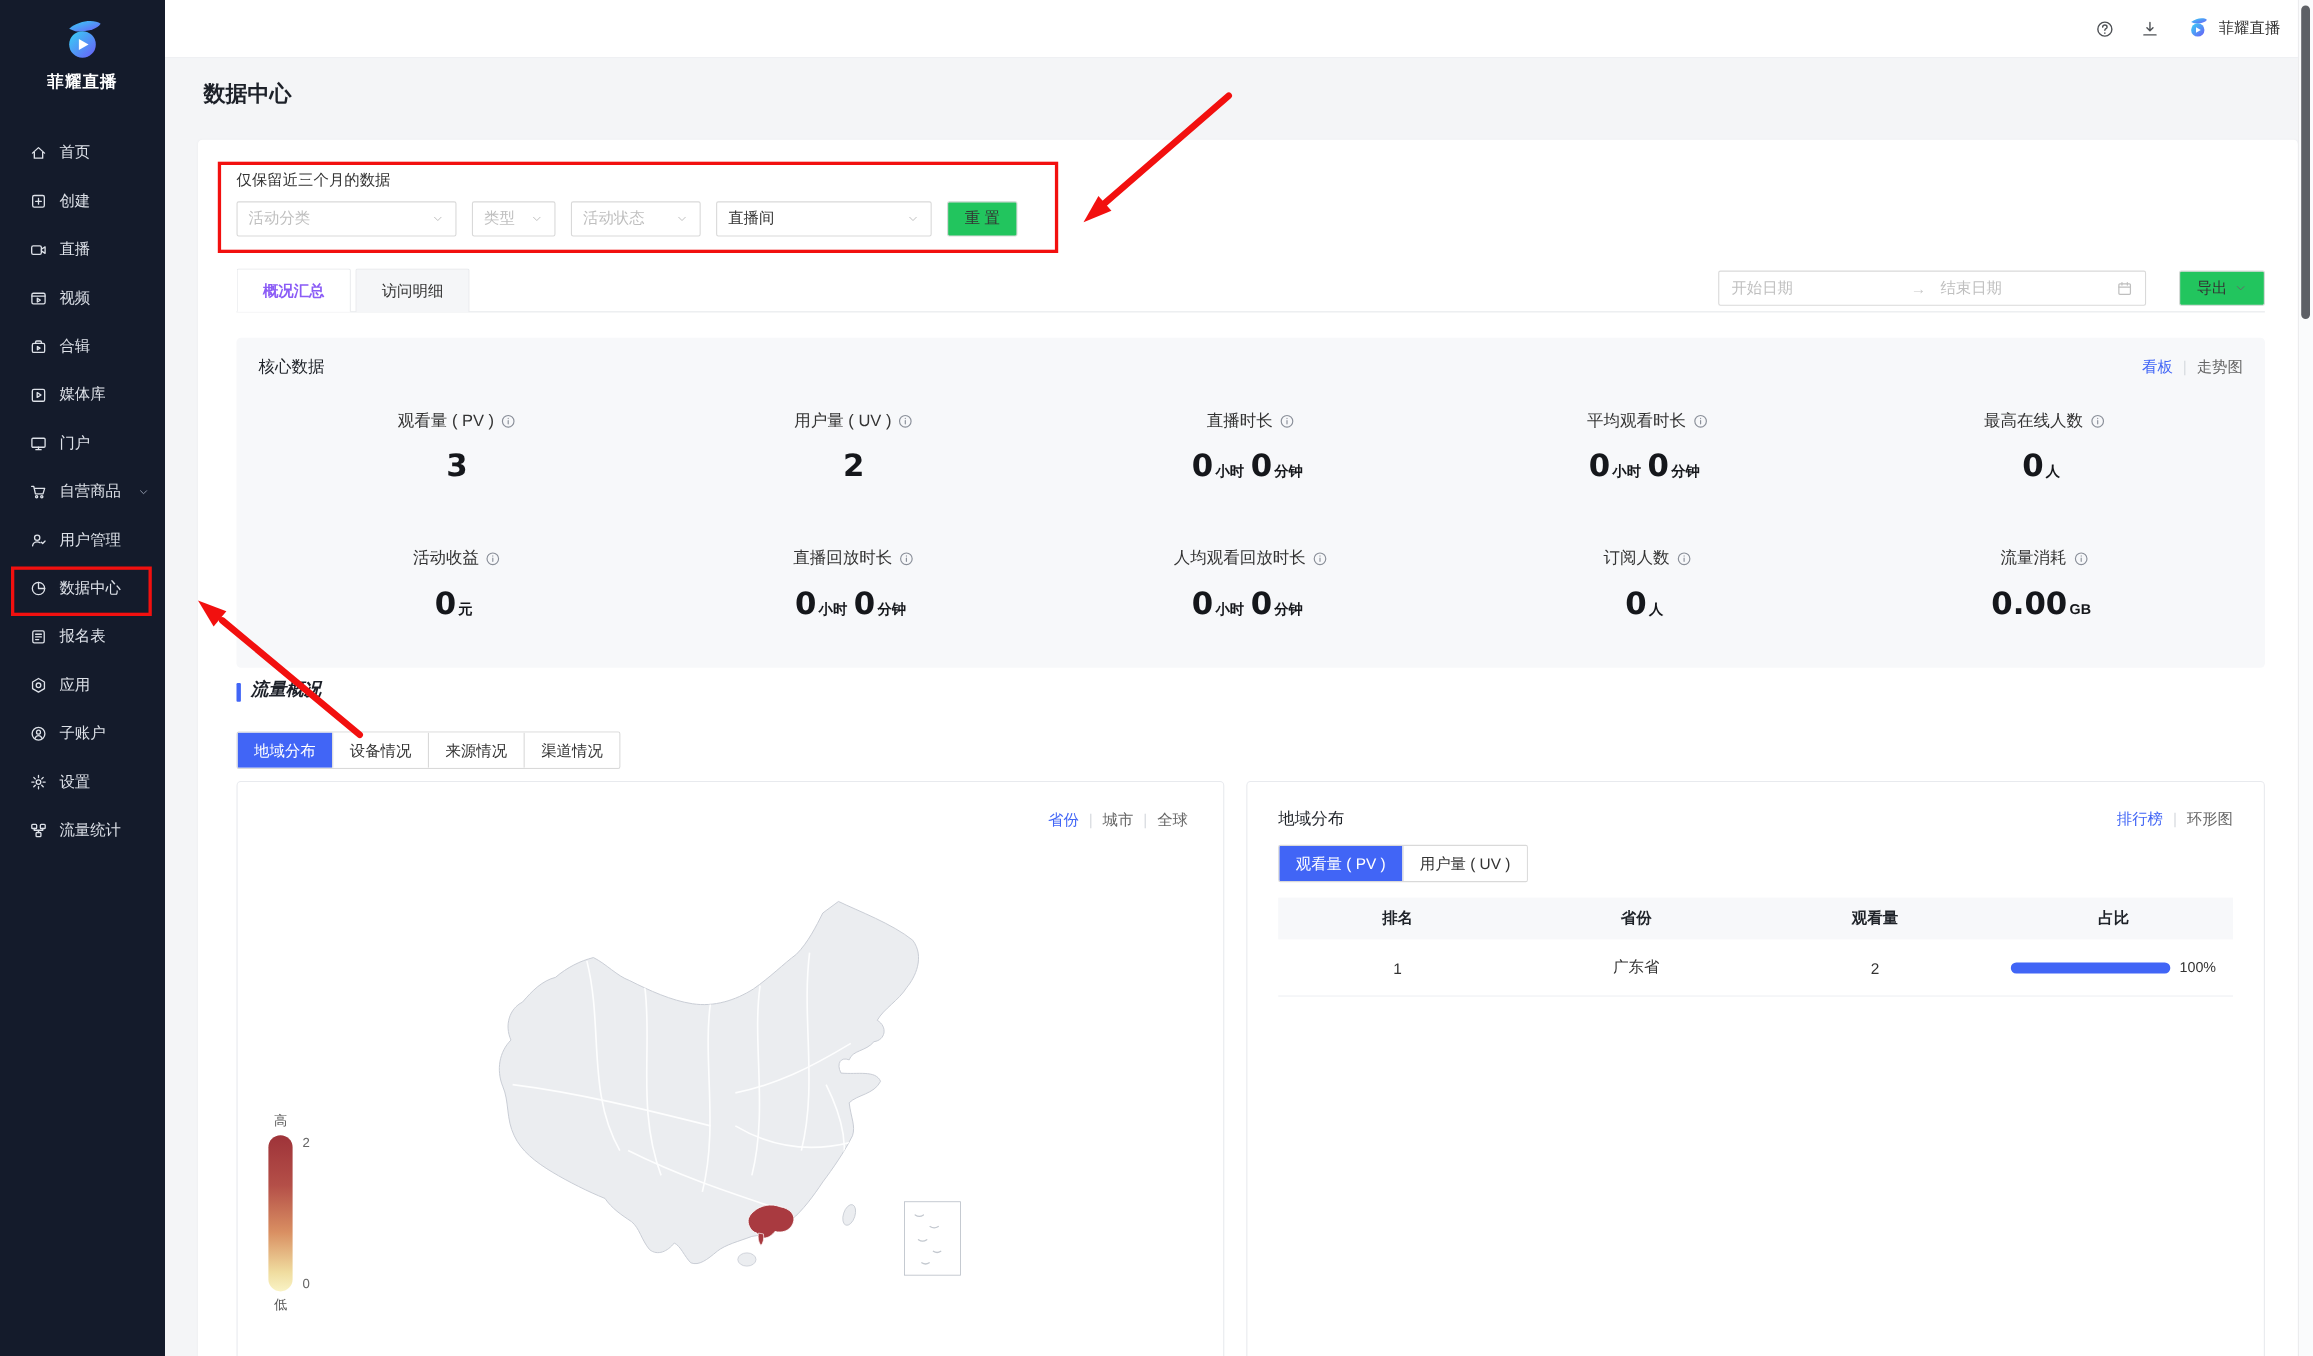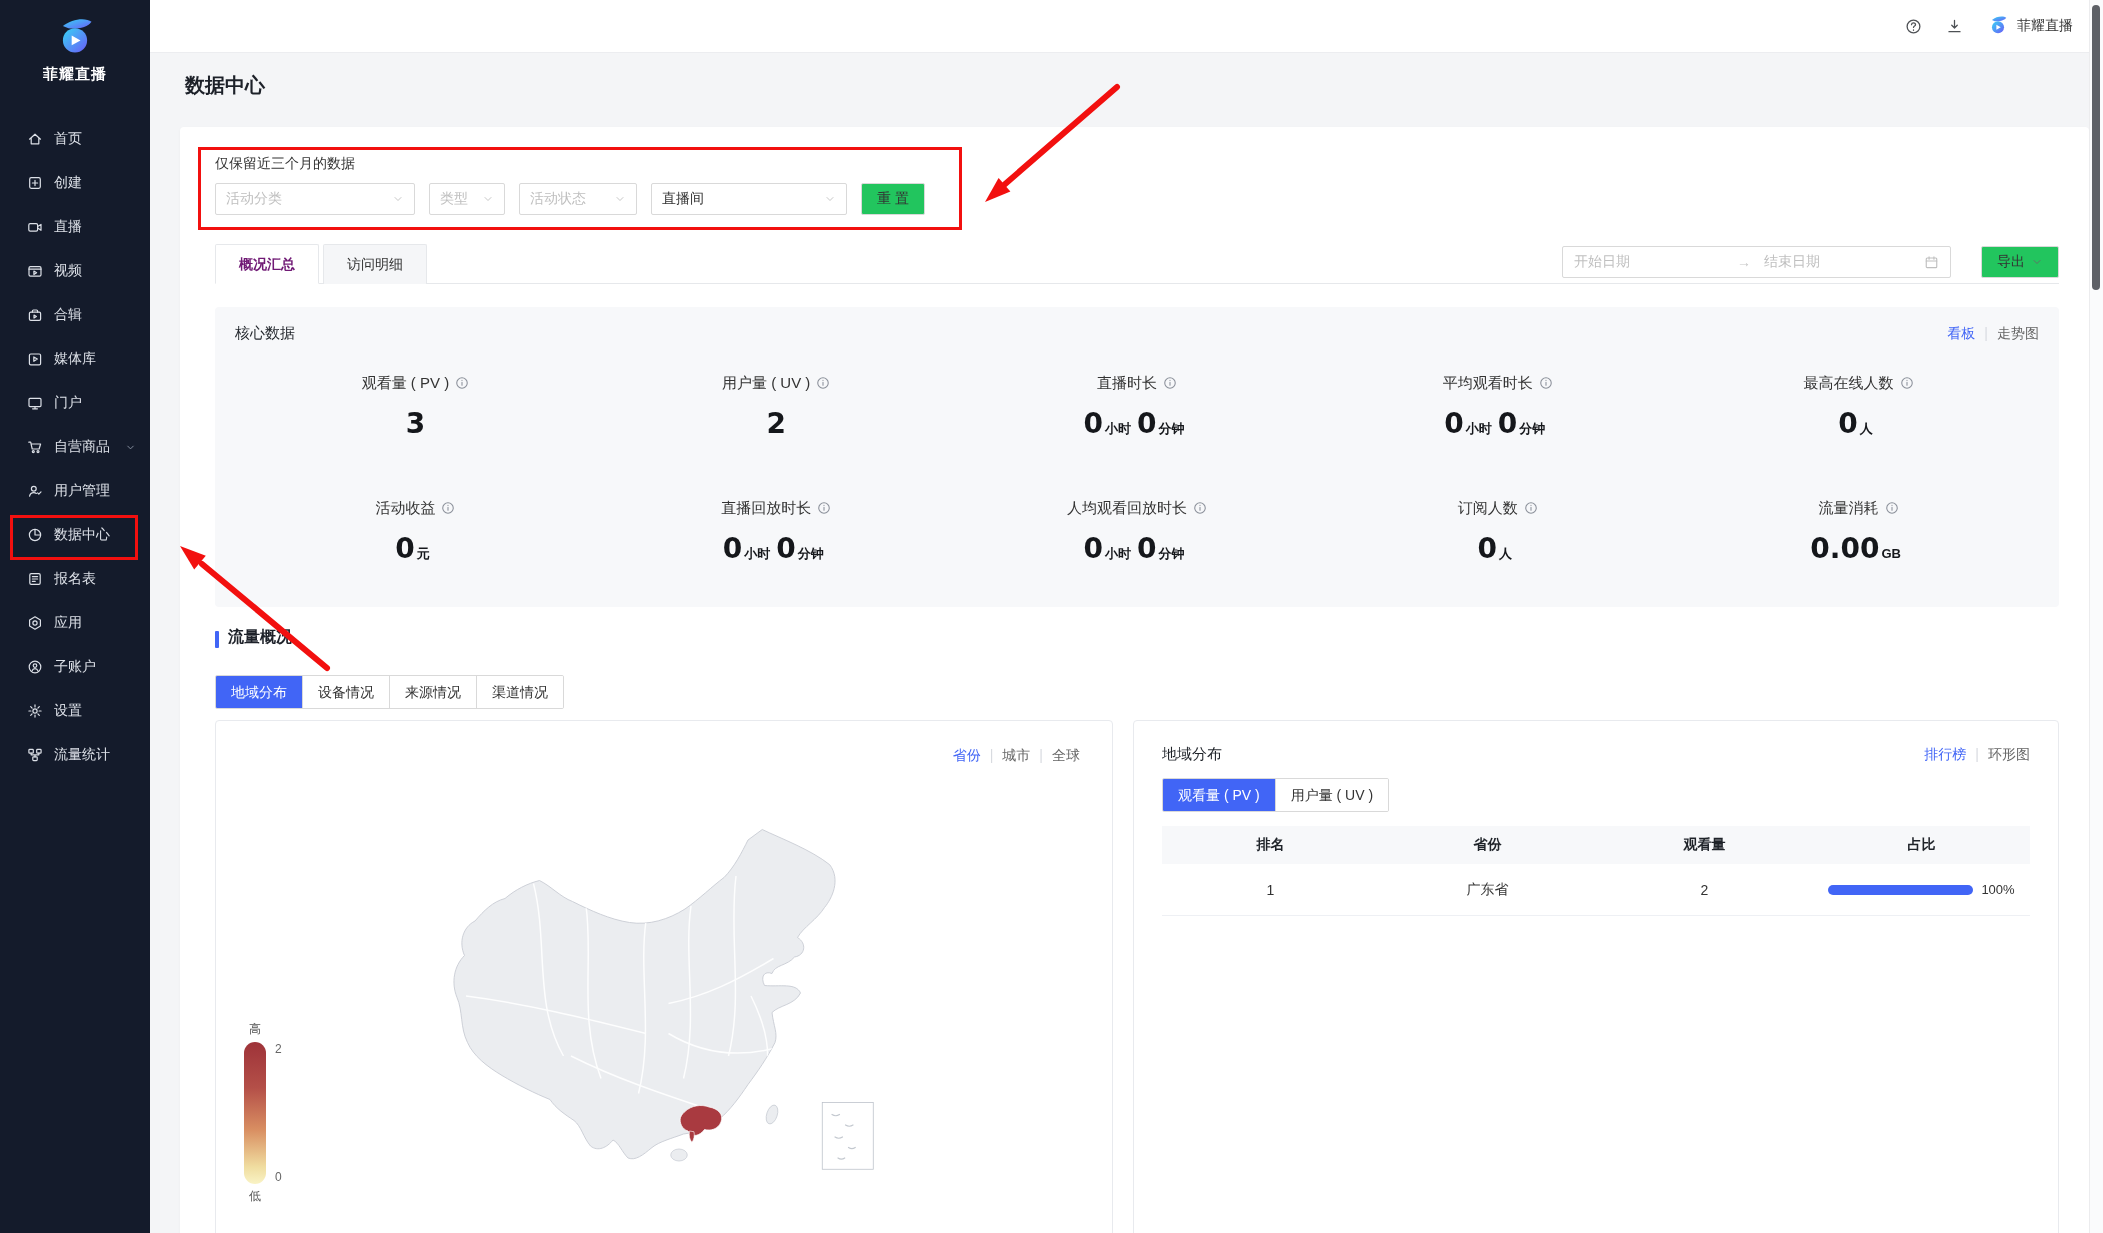--- a/index.html
+++ b/index.html
@@ -33,21 +33,21 @@
   .filter-note { font-size:14px; color:#333; line-height:16px; }
   .filter-row { display:flex; gap:14px; margin-top:12px; }
   .sel { display:flex; align-items:center; justify-content:space-between; border:1px solid #d9d9d9; border-radius:2px; height:32px; padding:0 10px; background:#fff; cursor:pointer; }
   .sel-1{width:200px;} .sel-2{width:76px;} .sel-3{width:118px;} .sel-4{width:196px;}
   .sel .ph { color:#bfbfbf; } .sel .val { color:#333; }
   .sel-chev { width:12px; height:12px; color:#bfbfbf; }
   .btn { height:32px; padding:0 15px; border:1px solid #d9d9d9; border-radius:2px; background:#22c55e; font-size:14px; color:#333; cursor:pointer; display:inline-flex; align-items:center; gap:6px; font-family:inherit; }
   
   .tabbar { display:flex; align-items:flex-end; border-bottom:1px solid #e6e8eb; margin-top:29px; }
   .tab { height:40px; line-height:39px; padding:0 23px; font-size:14px; background:#f5f6f8; border:1px solid #e6e8eb; border-bottom:none; margin-bottom:-1px; margin-right:4px; border-radius:2px 2px 0 0; color:#333; cursor:pointer; }
-  .tab.active { background:#fff; color:#701a75; border-bottom:1px solid #fff; font-weight:bold; }
+  .tab.active { background:#fff; color:#8b5cf6; border-bottom:1px solid #fff; font-weight:bold; }
   .tab-controls { margin-left:auto; display:flex; gap:30px; align-items:center; padding-bottom:5px; }
   .daterange { width:389px; height:32px; border:1px solid #d9d9d9; border-radius:2px; display:flex; align-items:center; padding:0 11px; font-size:14px; color:#bfbfbf; cursor:pointer; }
   .dr-start { width:150px; } .dr-sep { width:40px; text-align:center; color:#c8c8c8; } .dr-end { flex:1; }
   .cal-ic { width:15px; height:15px; color:#bfbfbf; }
   .exp-chev { width:12px; height:12px; color:#666; }
   
   .core-block { margin-top:23px; background:#f7f8fa; border-radius:4px; padding:17px 20px 36px; }
   .core-head { display:flex; justify-content:space-between; align-items:center; }
   .core-title { font-size:15px; color:#1f2329; }
   .link-group { font-size:14px; }
@@ -56,21 +56,21 @@
   .lg-div { color:#d8dbe0; margin:0 9px; }
   .metric-grid { display:grid; grid-template-columns:repeat(5,1fr); margin-top:30px; }
   .metric { text-align:center; }
   .metric.row2 { margin-top:52px; }
   .metric-label { font-size:15px; color:#333; display:inline-flex; align-items:center; gap:6px; line-height:20px; }
   .info-ic { width:14px; height:14px; color:#8a8f99; cursor:pointer; }
   .metric-value { margin-top:14px; color:#15171b; line-height:34px; }
   .metric-num { font-size:28px; font-weight:bold; font-family:"DejaVu Sans",sans-serif; }
   .metric-unit { font-size:13px; font-weight:bold; margin:0 6px 0 2px; }
   
-  .section-head { display:flex; align-items:flex-end; margin-top:20px; }
+  .section-head { display:flex; align-items:flex-end; margin-top:10px;font-style:italic; }
   .blue-bar { width:4px; height:17px; background:#4165f6; margin-right:9px; border-radius:1px; }
   .section-title { font-size:16px; font-weight:bold; color:#1d2129; }
   .seg-wrap { margin-top:27px; }
   .seg-tabs { display:inline-flex; border:1px solid #d9d9d9; border-radius:2px; overflow:hidden; }
   .seg { height:32px; line-height:32px; padding:0 15px; font-size:14px; background:#fff; color:#333; border-left:1px solid #d9d9d9; cursor:pointer; }
   .seg:first-child { border-left:none; }
   .seg.active { background:#4165f6; color:#fff; }
   
   .cards-row { display:flex; gap:20px; margin-top:11px; }
   .panel { border:1px solid #e8eaee; border-radius:4px; background:#fff; position:relative; }

